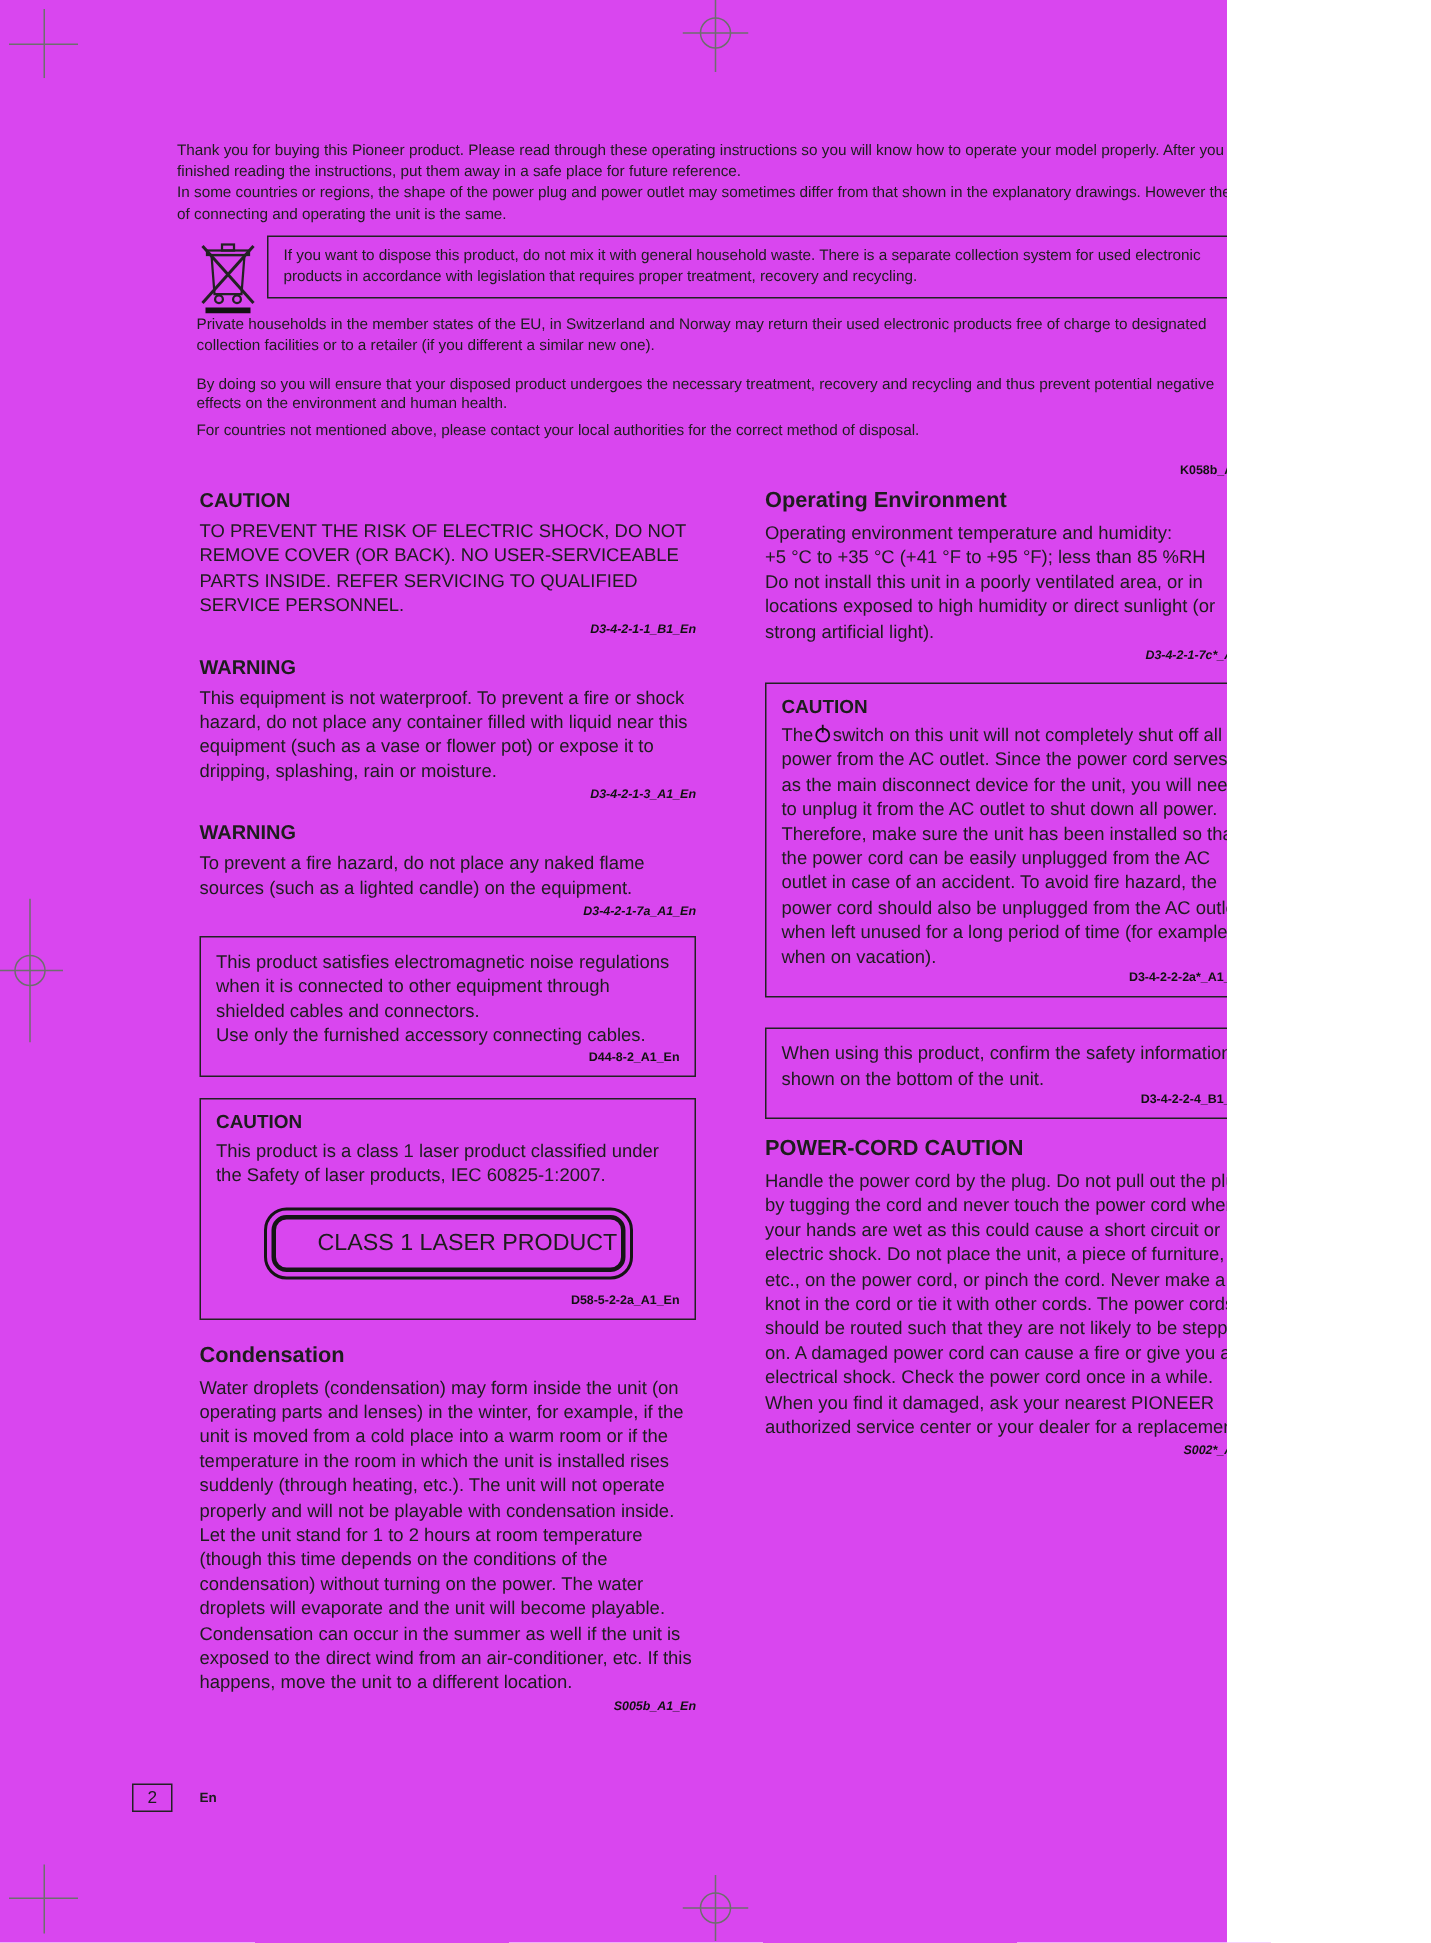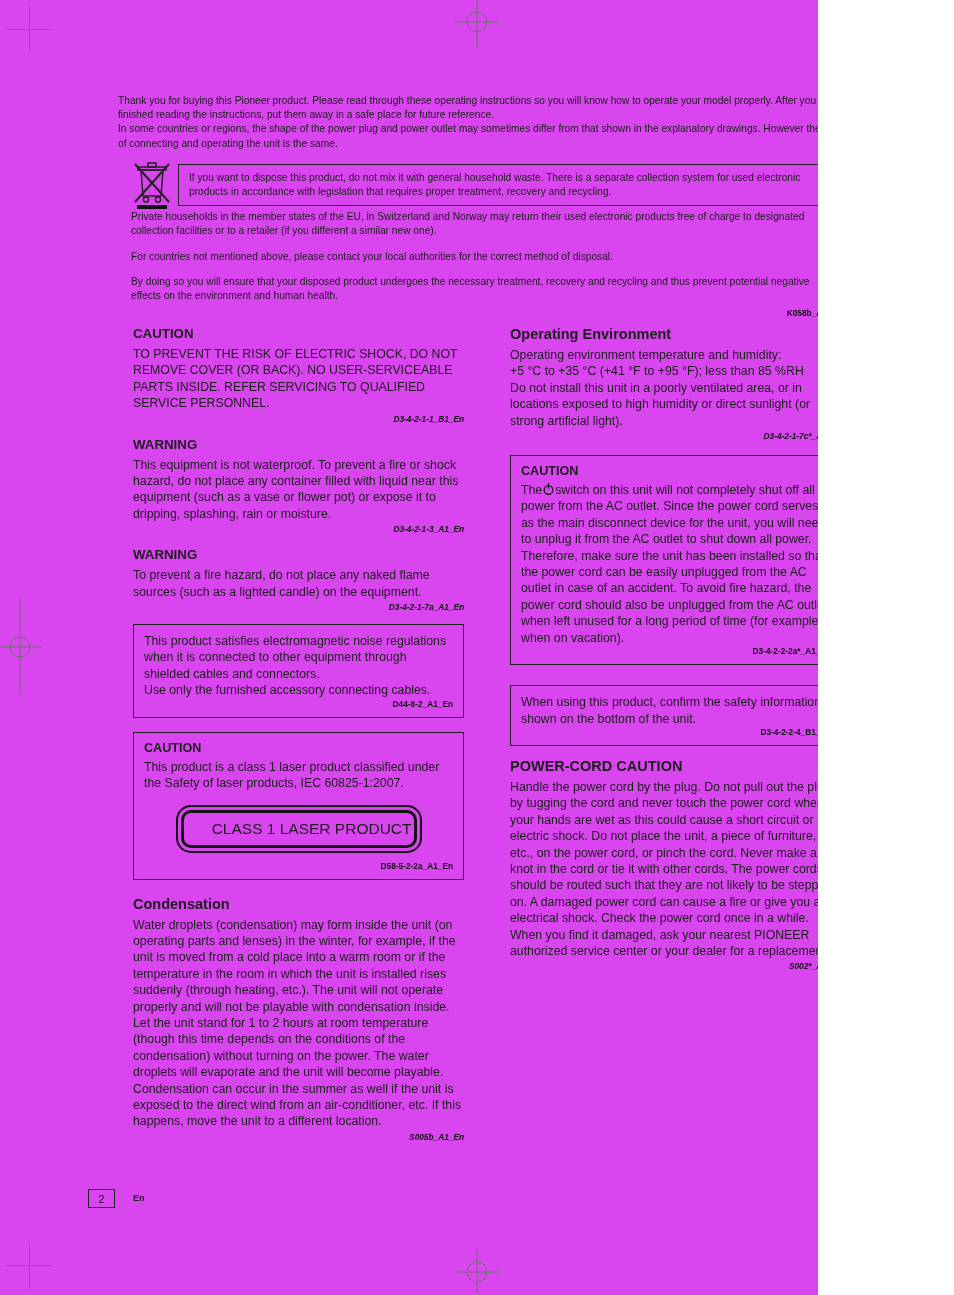--- a/index.html
+++ b/index.html
@@ -16,21 +16,21 @@
   .mark-v { width:1px; height:46px; }
   .reg { position:absolute; }
   .reg line, .reg circle { stroke:#6e6e6e; stroke-width:1; fill:none; }
   .reg-sq { position:absolute; border:1px solid #6e6e6e; background:transparent; }
 
   
   .intro { position:absolute; left:118px; top:94px; width:742px; font-size:10.2px; line-height:14.2px; }
   .intro p { margin:0; }
 
   
-  .weee-row { position:absolute; left:133px; top:157px; width:709px; display:flex; align-items:center; }
+  .weee-row { position:absolute; left:133px; top:157px; width:709px; display:flex; align-items:flex-start; }
   .weee-icon { flex:0 0 38px; width:38px; margin-right:7px; padding-top:2px; }
   .weee-box { flex:1; border:1px solid #222; padding:6px 10px; font-size:10.2px; line-height:14.2px; }
   .weee-box p { margin:0; }
   .weee-paras { position:absolute; left:131px; top:210px; width:711px; font-size:10.2px; line-height:13.8px; }
   .weee-paras p { margin:0 0 12px; }
 
   .code { font-size:8.3px; font-weight:bold; text-align:right; color:#111; }
   .sec-code { margin:2px 0 0;font-style:italic; }
 
   
@@ -121,22 +121,22 @@
         </g>
         <rect x="4" y="46" width="30" height="4" fill="#111"></rect>
       </svg>
     </div>
     <div class="weee-box">
       <p>If you want to dispose this product, do not mix it with general household waste. There is a separate collection system for used electronic products in accordance with legislation that requires proper treatment, recovery and recycling.</p>
     </div>
   </div>
   <div class="weee-paras">
     <p>Private households in the member states of the EU, in Switzerland and Norway may return their used electronic products free of charge to designated collection facilities or to a retailer (if you different a similar new one).</p>
+    <p style="margin-bottom:4px">By doing so you will ensure that your disposed product undergoes the necessary treatment, recovery and recycling and thus prevent potential negative effects on the environment and human health.</p>
     <p>For countries not mentioned above, please contact your local authorities for the correct method of disposal.</p>
-    <p style="margin-bottom:4px">By doing so you will ensure that your disposed product undergoes the necessary treatment, recovery and recycling and thus prevent potential negative effects on the environment and human health.</p>
     <div class="code">K058b_A1_En</div>
   </div>
 
   <div class="col col-left">
     <h3 class="h-warn first">CAUTION</h3>
     <p class="col-body">TO PREVENT THE RISK OF ELECTRIC SHOCK, DO NOT REMOVE COVER (OR BACK). NO USER-SERVICEABLE PARTS INSIDE. REFER SERVICING TO QUALIFIED SERVICE PERSONNEL.</p>
     <div class="code sec-code">D3-4-2-1-1_B1_En</div>
 
     <h3 class="h-warn">WARNING</h3>
     <p class="col-body">This equipment is not waterproof. To prevent a fire or shock hazard, do not place any container filled with liquid near this equipment (such as a vase or flower pot) or expose it to dripping, splashing, rain or moisture.</p>

